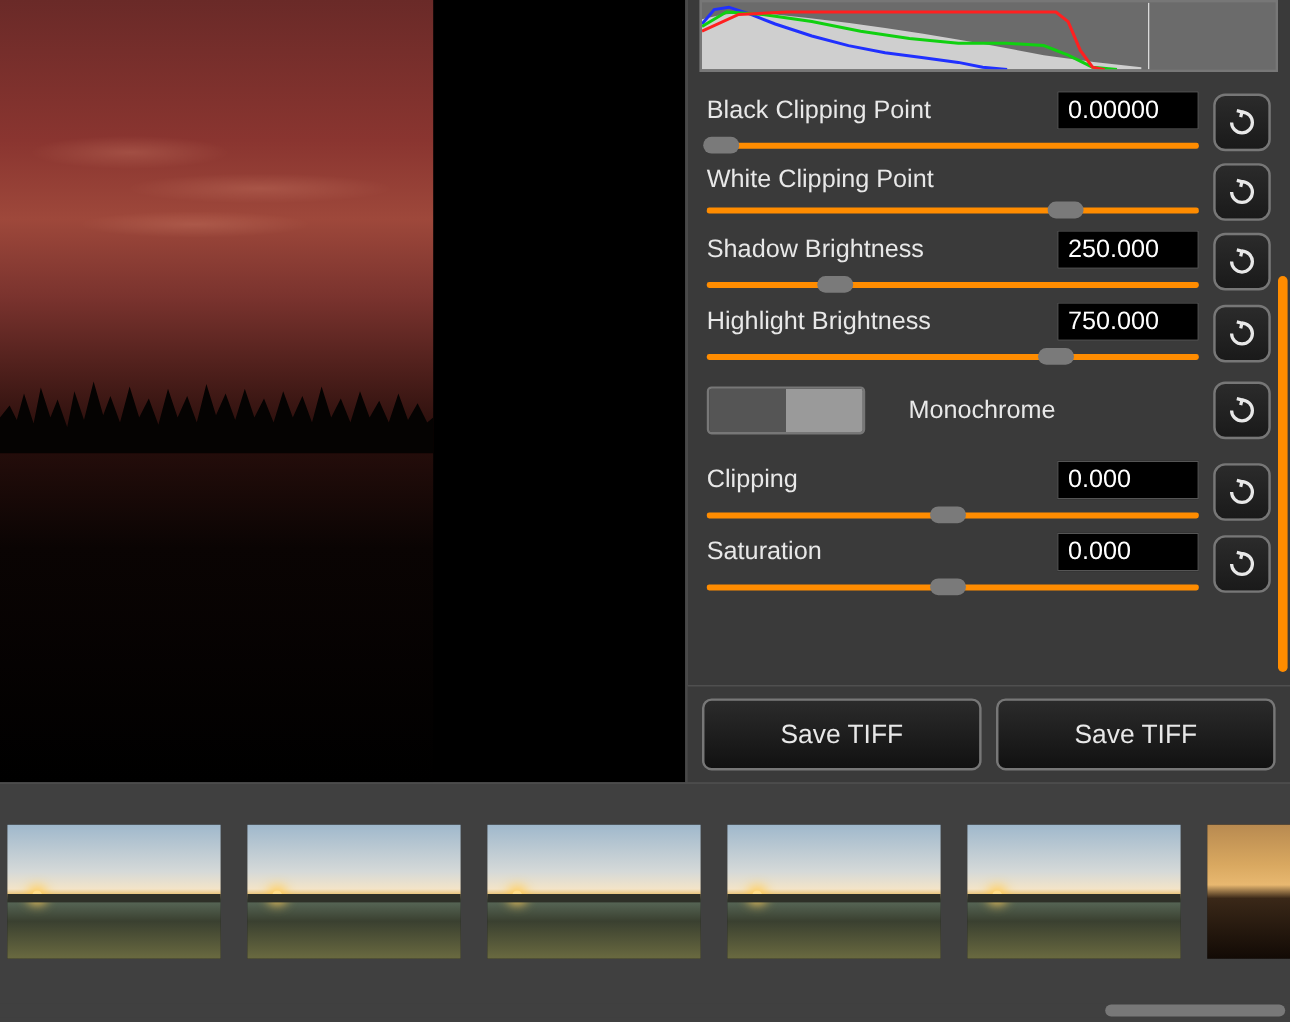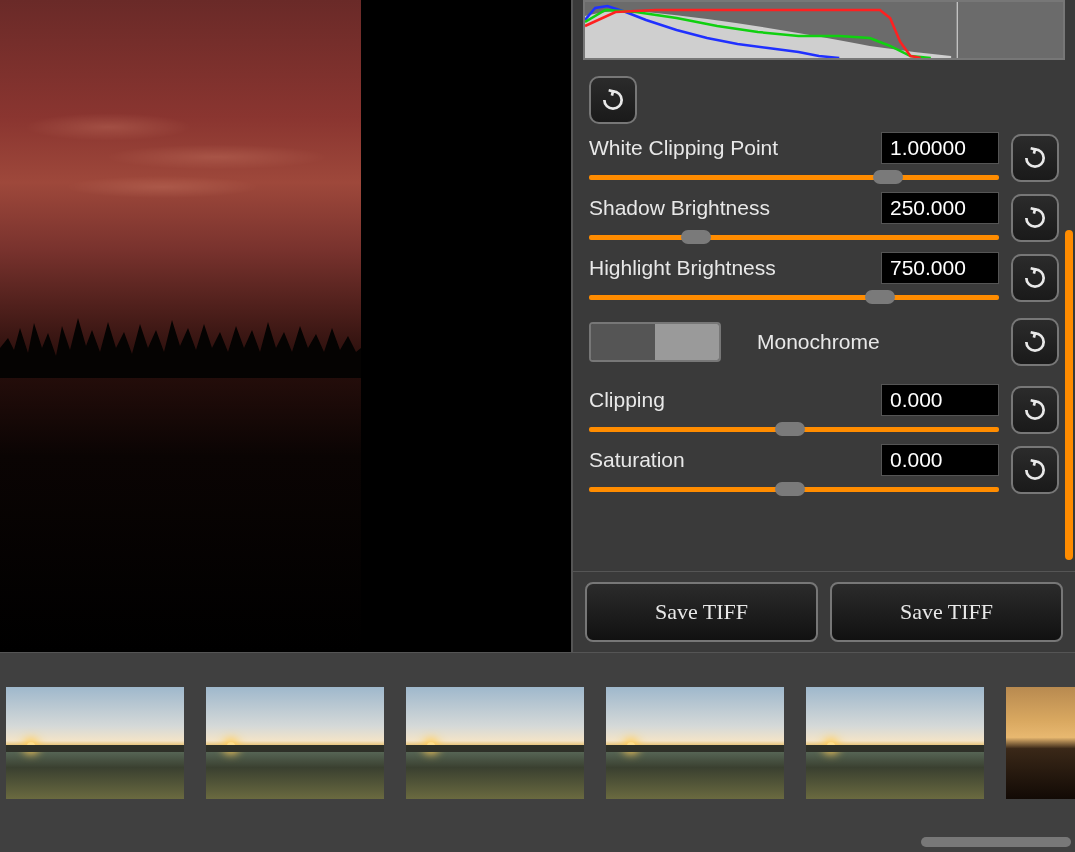--- a/index.html
+++ b/index.html
@@ -32,21 +32,21 @@
   .reset-btn svg { width: 26px; height: 26px; }
 
   .toggle-row { display: flex; align-items: center; padding: 14px 16px 10px 16px; gap: 24px; }
   .toggle-box { width: 132px; height: 40px; border: 2px solid #777; border-radius: 4px; display: flex; overflow: hidden; cursor: pointer; }
   .toggle-half { flex: 1; }
   .toggle-off { background: #555; }
   .toggle-on { background: #9a9a9a; }
   .toggle-label { font-size: 21px; margin-left: 12px; flex: 1; }
 
   .save-row { display: flex; gap: 12px; padding: 10px 12px 10px 12px; border-top: 1px solid #555; background: #3a3a3a; }
-  .save-btn { flex: 1; height: 60px; border: 2px solid #777; border-radius: 8px; background: linear-gradient(#2b2b2b,#111); color: #e8e8e8; font-size: 22px; cursor: pointer; font-family: Liberation Serif, serif; }
+  .save-btn { flex: 1; height: 60px; border: 2px solid #777; border-radius: 8px; background: linear-gradient(#2b2b2b,#111); color: #e8e8e8; font-size: 22px; cursor: pointer; font-family: Liberation Sans, sans-serif; }
 
   .filmstrip { height: 200px; background: #404040; border-top: 1px solid #555; position: relative; padding: 34px 6px 0 6px; display: flex; gap: 22px; overflow: hidden; }
   .thumb-img { width: 178px; height: 112px; background: #222; flex: 0 0 178px; position: relative; overflow: hidden; }
   .thumb-img.last { width: 70px; flex: 0 0 70px; }
   .hscroll { position: absolute; left: 0; right: 0; bottom: 4px; height: 12px; background: #404040; }
   .hscroll-thumb { position: absolute; right: 4px; top: 1px; width: 150px; height: 10px; background: #787878; border-radius: 5px; }
 
   
   .sunset-preview { width: 100%; height: 100%; background: linear-gradient(#6a2a28 0%, #8a3530 18%, #9e483b 28%, #7a332e 38%, #2a0f0c 55%, #0a0403 70%, #000 100%); position: relative; }
   .treeline { position: absolute; bottom: 42%; left: 0; right: 0; height: 70px; }
@@ -88,33 +88,42 @@
           <polyline points="0,20 20,8 50,10 90,16 130,24 170,30 210,34 250,34 280,36 300,44 320,54 340,56" fill="none" stroke="#10d010" stroke-width="2.5"></polyline>
           <polyline points="0,24 30,10 70,8 120,8 170,8 220,8 260,8 290,8 300,16 310,40 320,54 330,56" fill="none" stroke="#ff2020" stroke-width="2.5"></polyline>
           <line x1="366" y1="0" x2="366" y2="56" stroke="#e0e0e0" stroke-width="1"></line>
         </svg>
       </div>
 
       <div class="sliders">
         <div class="scroll-indicator"></div>
 
         <div class="slider-row">
+          <div class="slider-main">
+            <div class="slider-head">
+              <span class="slider-label">Black Clipping Point</span>
+              <input class="slider-value" value="0.00000" style="">
+            </div>
+            <div class="slider-track">
+              <div class="track-bar"></div>
+                <div class="thumb" style="left:3%"></div>
+            </div>
+          </div>
           <div class="reset-btn">
             <svg viewBox="0 0 24 24">
                 <path d="M12 4 A8 8 0 1 1 4 12" fill="none" stroke="#e8e8e8" stroke-width="2.5"></path>
                 <path d="M8 3 L12 4 L11 8" fill="none" stroke="#e8e8e8" stroke-width="2.5"></path>
               </svg>
           </div>
         </div>
 
         <div class="slider-row">
           <div class="slider-main">
             <div class="slider-head">
               <span class="slider-label">White Clipping Point</span>
-              <input class="slider-value" value="1.00000" style="">
             </div>
             <div class="slider-track">
               <div class="track-bar"></div>
                 <div class="thumb" style="left:73%"></div>
             </div>
           </div>
           <div class="reset-btn">
             <svg viewBox="0 0 24 24">
                 <path d="M12 4 A8 8 0 1 1 4 12" fill="none" stroke="#e8e8e8" stroke-width="2.5"></path>
                 <path d="M8 3 L12 4 L11 8" fill="none" stroke="#e8e8e8" stroke-width="2.5"></path>

